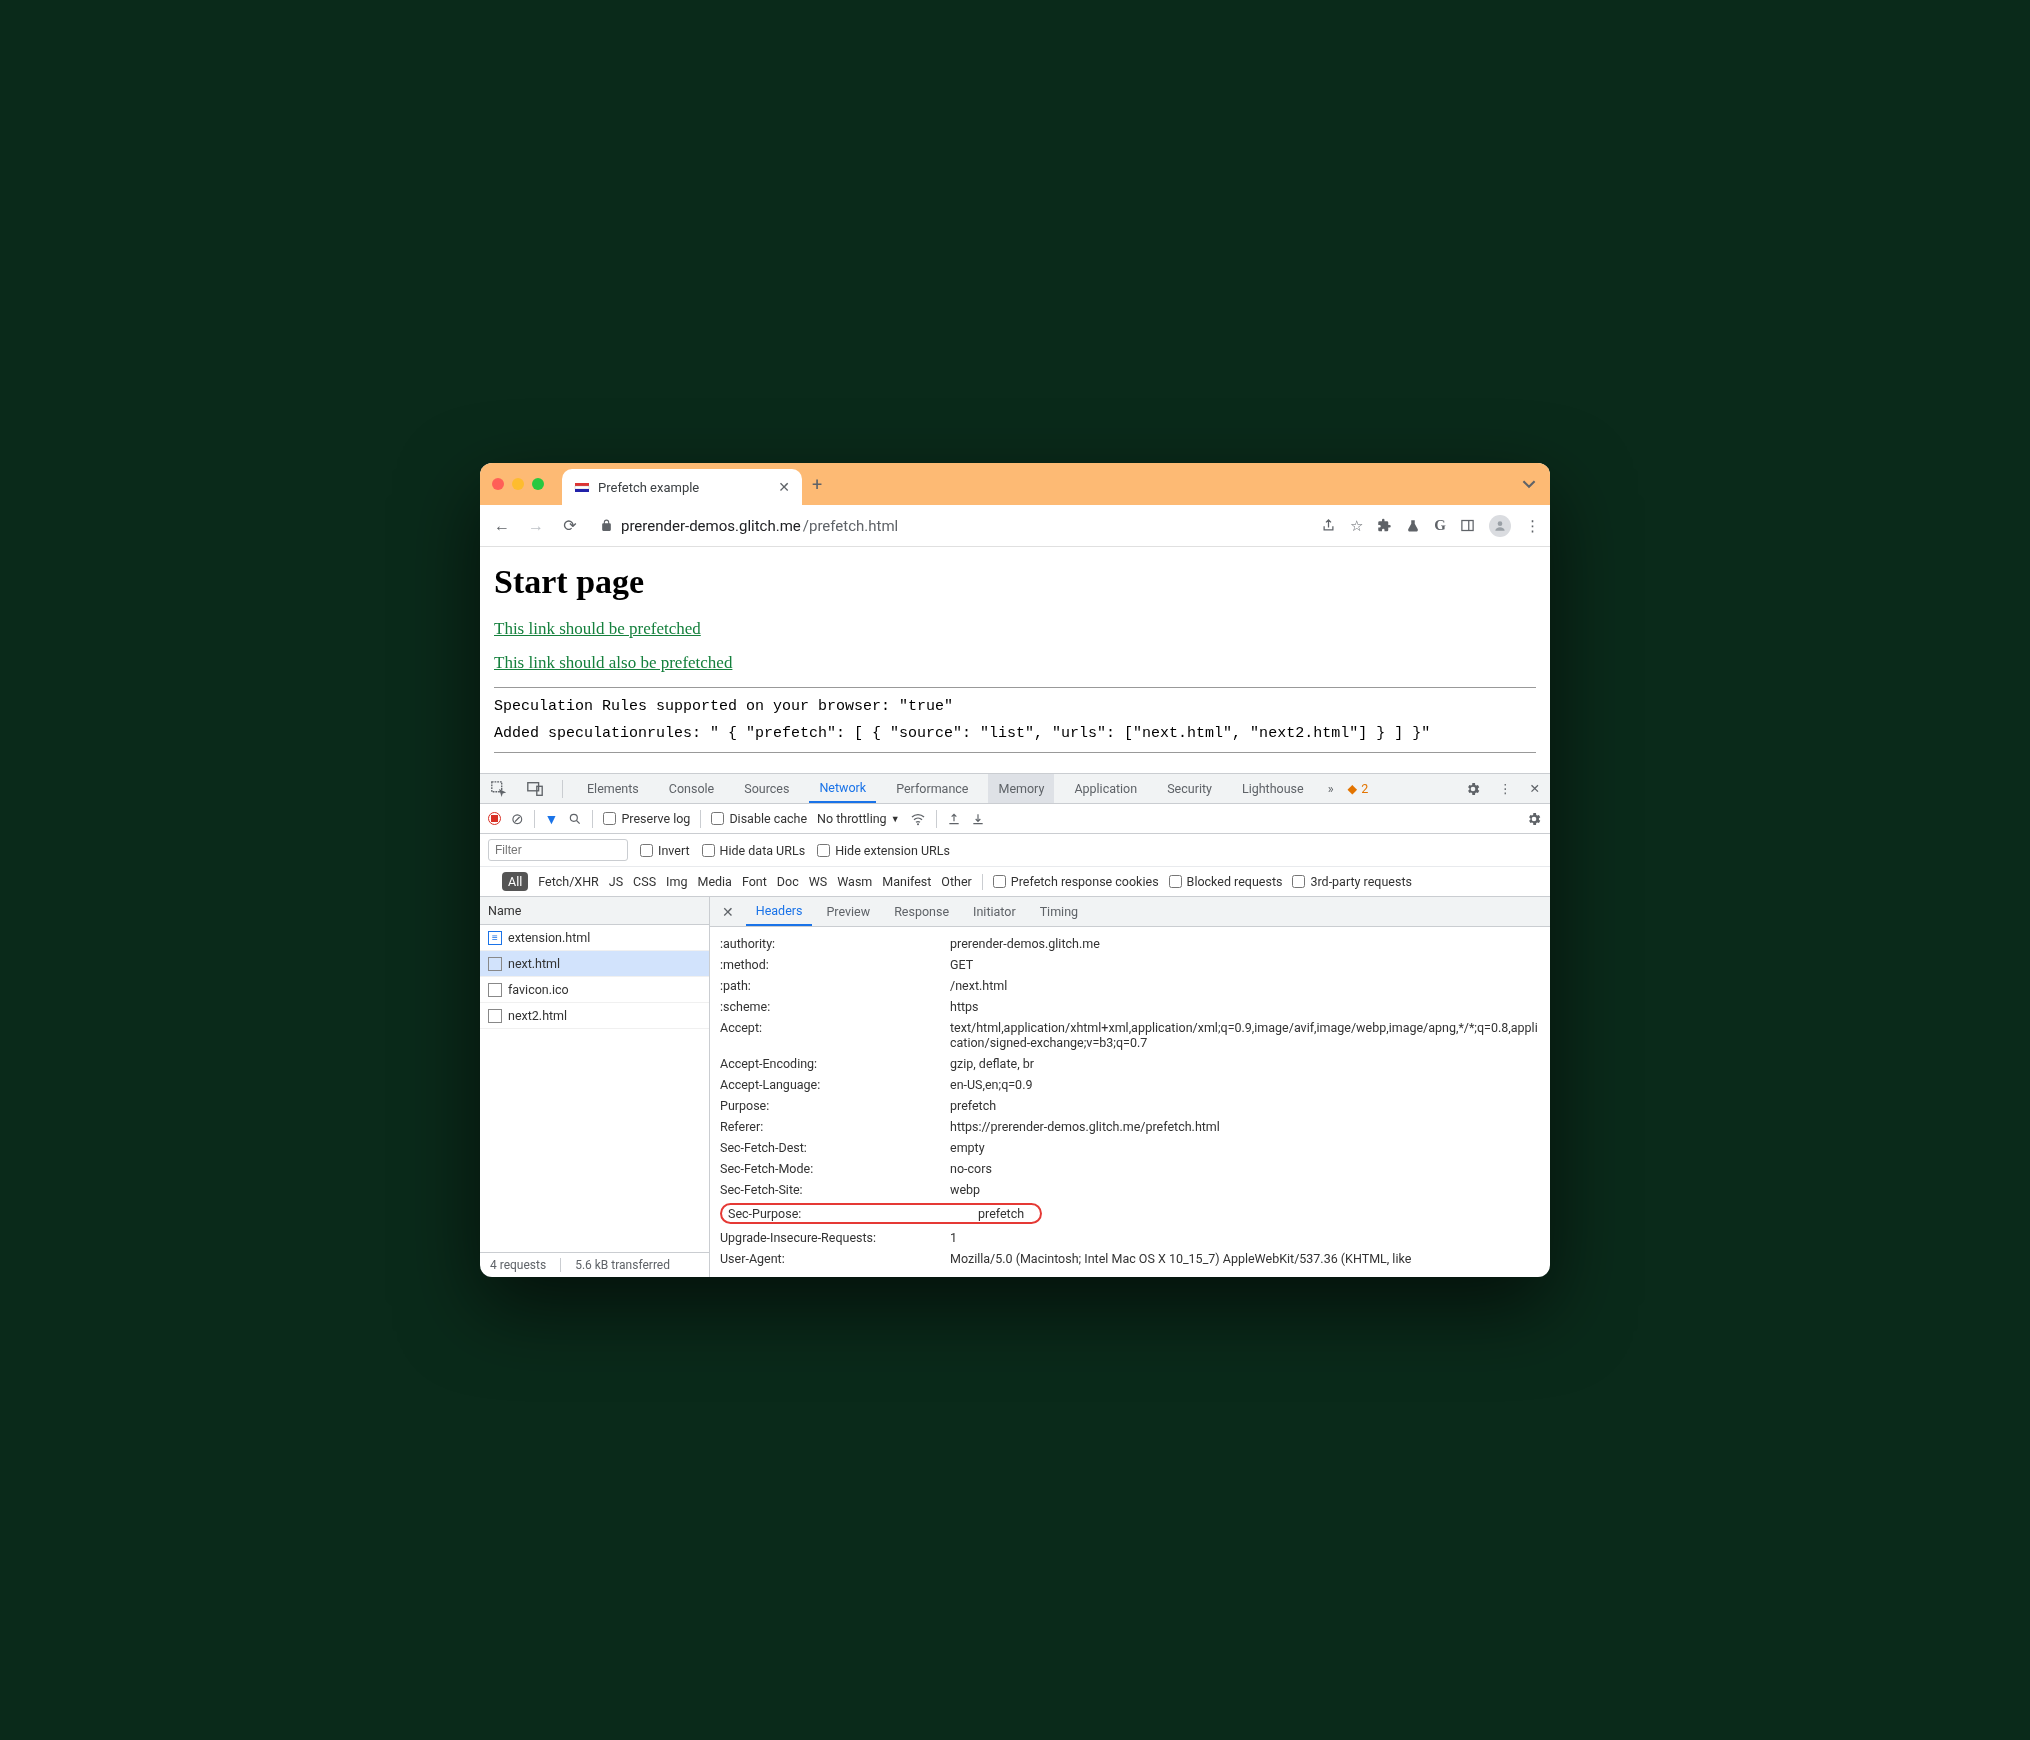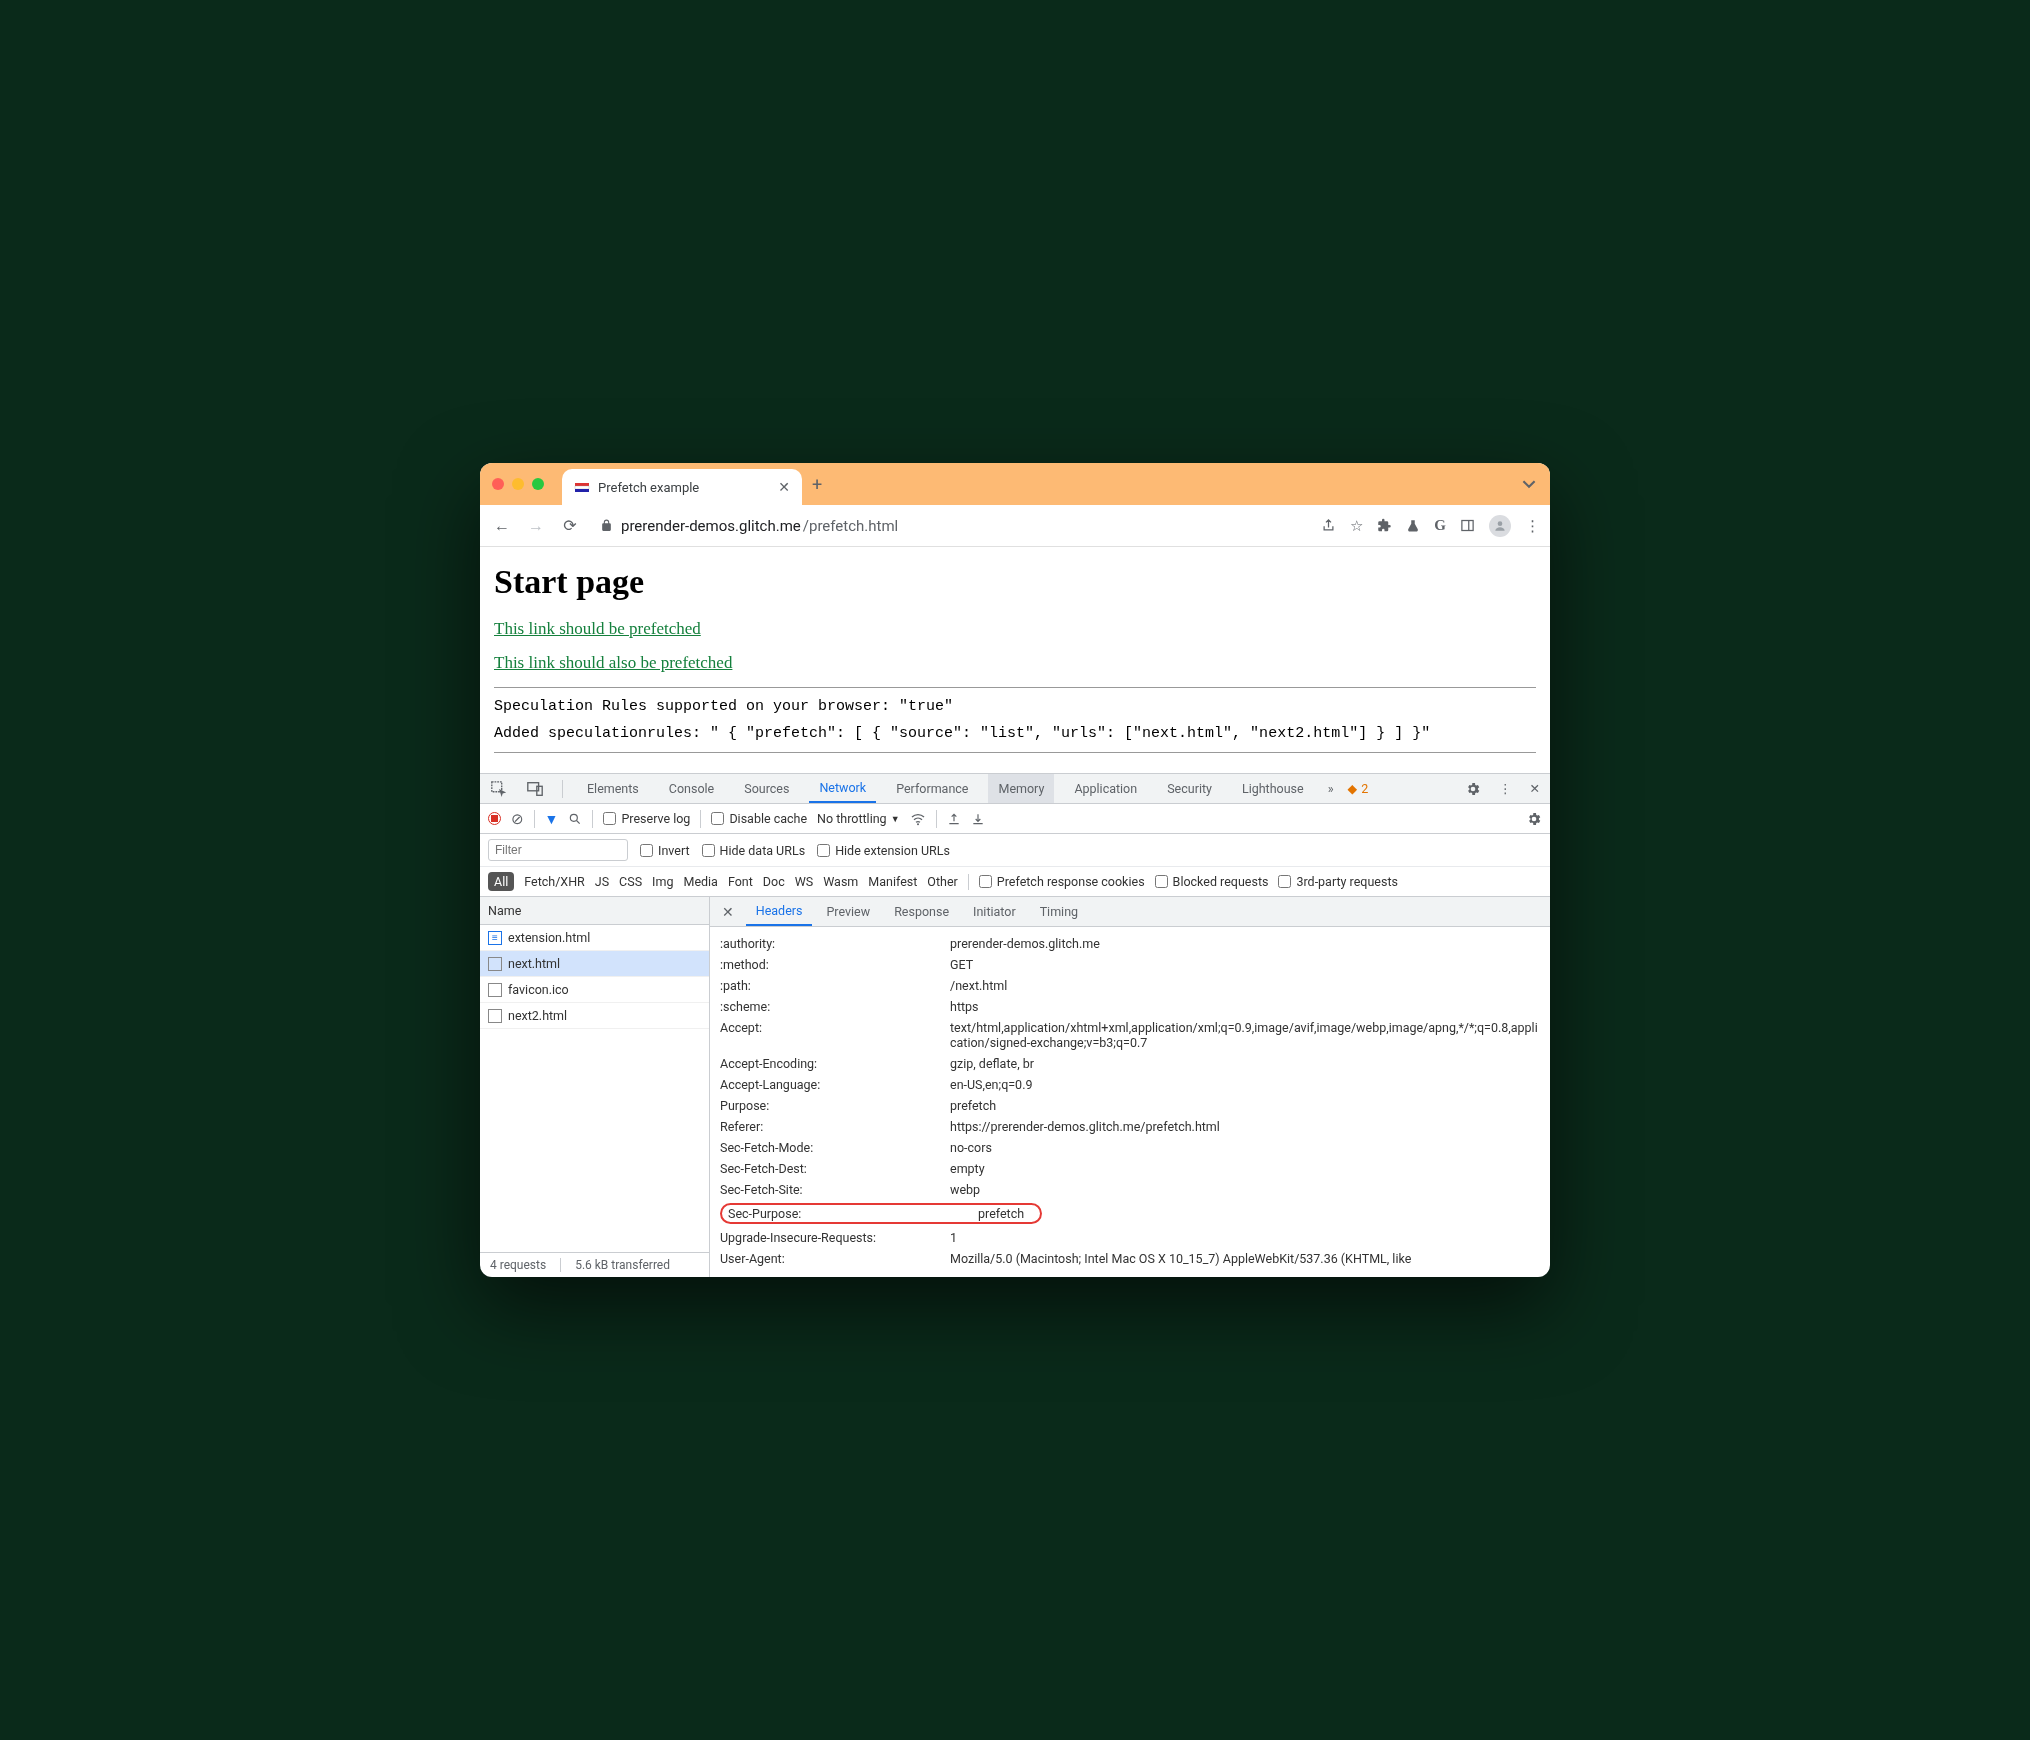--- a/index.html
+++ b/index.html
@@ -95,21 +95,21 @@
   .netbar { display:flex; align-items:center; height:30px; border-bottom:1px solid #cacdd1; padding:0 8px; gap:10px; background:#fff;}
   .rec { width:13px; height:13px; border:1.5px solid #d93025; border-radius:50%; display:flex; align-items:center; justify-content:center;}
   .rec::after{content:""; width:7px; height:7px; background:#d93025; }
   .clearico { color:#5f6368; font-size:15px;}
   .funnel { color:#1a73e8; font-size:14px;}
   .chk { display:flex; align-items:center; gap:5px; color:#333; }
   .chk input { width:13px; height:13px; }
   .nothrottle { display:flex; align-items:center; gap:4px; }
   .filterrow { display:flex; align-items:center; padding:5px 8px; gap:12px; border-bottom:1px solid #e8eaed; background:#fff; flex-wrap:wrap;}
   .filterinput { width:140px; height:22px; border:1px solid #cacdd1; border-radius:3px; padding:0 6px; font-size:12px; color:#888;}
-  .typerow { display:flex; align-items:center; padding:5px 8px; gap:10px; border-bottom:1px solid #cacdd1; background:#fff; }
+  .typerow { display:flex; align-items:center; padding:5px 22px; gap:10px; border-bottom:1px solid #cacdd1; background:#fff; }
   .pill { padding:2px 6px; border-radius:4px; }
   .pill.active { background:#555; color:#fff; }
   .netbody { display:flex; height:380px; }
   .reqlist { width:230px; border-right:1px solid #cacdd1; display:flex; flex-direction:column; }
   .reqhead { padding:6px 8px; border-bottom:1px solid #cacdd1; color:#333; background:#f1f3f4;}
   .reqitem { padding:5px 8px; display:flex; align-items:center; gap:6px; border-bottom:1px solid #f0f0f0; }
   .reqitem.sel { background:#d2e3fc; }
   .reqitem .ico { width:14px; height:14px; display:flex; align-items:center; justify-content:center; font-size:10px;}
   .docico { border:1px solid #1a73e8; color:#1a73e8; }
   .genico { border:1px solid #888; }
@@ -412,26 +412,26 @@
             </div>
             <div class="hrow">
               <span class="k">Purpose:</span>
               <span class="v">prefetch</span>
             </div>
             <div class="hrow">
               <span class="k">Referer:</span>
               <span class="v">https://prerender-demos.glitch.me/prefetch.html</span>
             </div>
             <div class="hrow">
+              <span class="k">Sec-Fetch-Dest:</span>
+              <span class="v">empty</span>
+            </div>
+            <div class="hrow">
               <span class="k">Sec-Fetch-Mode:</span>
               <span class="v">no-cors</span>
-            </div>
-            <div class="hrow">
-              <span class="k">Sec-Fetch-Dest:</span>
-              <span class="v">empty</span>
             </div>
             <div class="hrow">
               <span class="k">Sec-Fetch-Site:</span>
               <span class="v">webp</span>
             </div>
             <div class="hrow">
               <span class="highlight">
                 <span class="k">Sec-Purpose:</span>
                 <span class="v" style="flex:0 0 auto; width:auto; padding-left:20px;">prefetch</span>
               </span>

